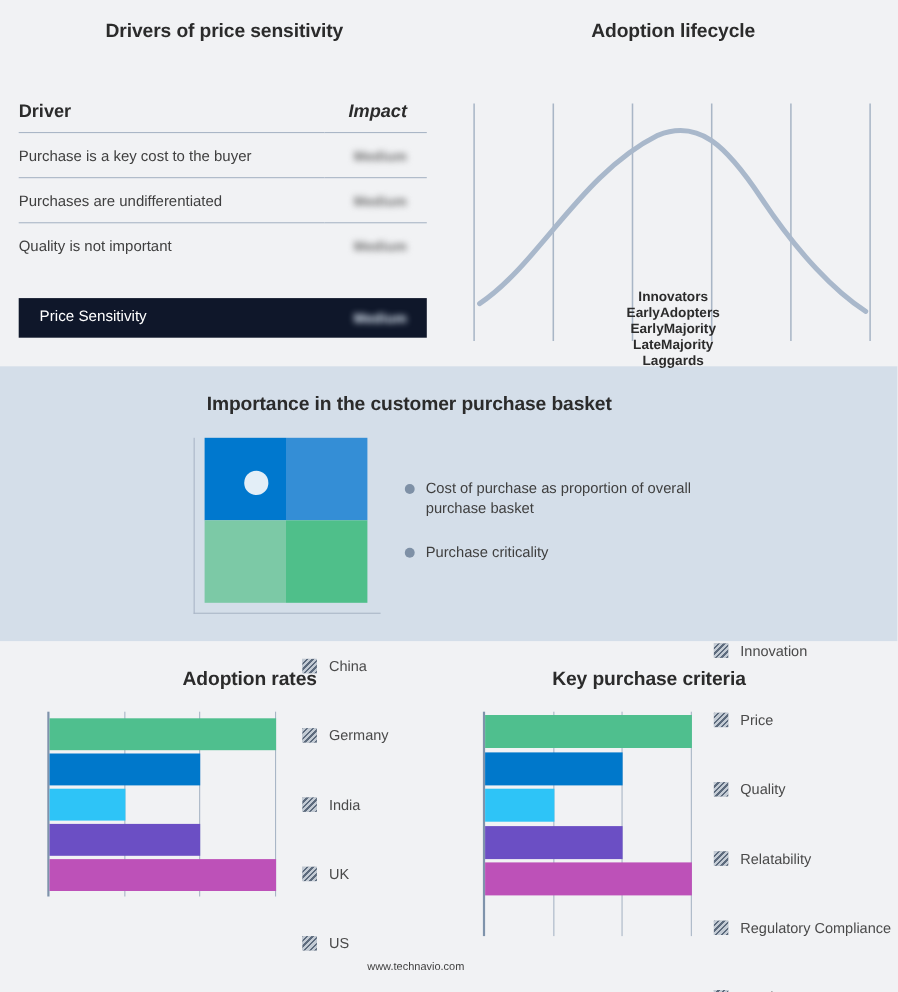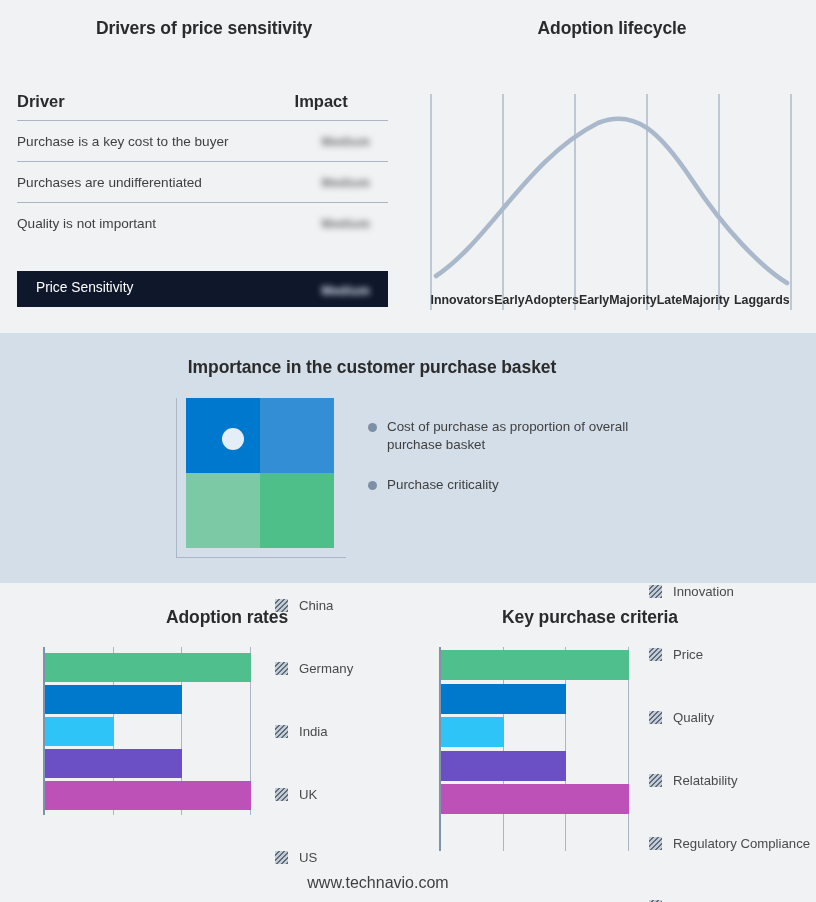--- a/index.html
+++ b/index.html
@@ -50,21 +50,21 @@
     border-collapse: collapse;
   }
   .drv-table th {
     text-align: left;
     font-size: 16.5px;
     font-weight: bold;
     color: #2b2b2b;
     padding: 0 0 9px 0;
     border-bottom: 1px solid #aab6c6;
   }
-  .drv-table th.impact-h { padding-right: 18px; }
+  .drv-table th.impact-h { text-align: right; padding-right: 18px; font-style: italic; }
   .drv-table td {
     font-size: 13.6px;
     color: #3f3f3f;
     padding: 13px 0 12px 0;
     border-bottom: 1px solid #aab6c6;
   }
   .drv-table tr:last-child td { border-bottom: none; }
   .drv-table td.impact-c { text-align: right; padding-right: 18px; }
 
   .redacted {
@@ -100,20 +100,21 @@
   .lc-area {
     position: absolute;
     left: 22px; top: 80px;
     width: 364px; height: 230px;
   }
   .lc-svg { position: absolute; left: 0; top: 0; }
   .lc-labels {
     position: absolute; left: 0; bottom: 2px;
     width: 364px; height: 44px;
     display: flex;
+    flex-direction: column;
   }
   .lc-seg {
     flex: 1 1 0;
     display: flex;
     align-items: flex-end;
     justify-content: center;
     font-size: 12.4px;
     font-weight: bold;
     color: #2b2b2b;
     line-height: 1.08;
@@ -151,21 +152,21 @@
   .quad-dot {
     position: absolute;
     width: 22px; height: 22px;
     border-radius: 50%;
     background: #e3eef7;
     left: 36px; top: 30px;
   }
 
   .quad-legend {
     position: absolute;
-    left: 368px; top: 85px;
+    left: 368px; top: 102px;
     width: 300px;
   }
   .ql-row { display: flex; align-items: flex-start; margin-bottom: 22px; }
   .ql-dot {
     width: 9px; height: 9px; border-radius: 50%;
     background: #7e90a6;
     margin-top: 5px; margin-right: 10px;
     flex: none;
   }
   .ql-text { font-size: 13.4px; color: #3f3f3f; line-height: 1.35; }
@@ -216,21 +217,21 @@
       #c3cbd4 1.6px, #c3cbd4 3.6px
     );
   }
   .bcl-label { font-size: 13.2px; color: #4a4a4a; white-space: nowrap; }
 
   .footer {
     position: absolute;
     left: 0; top: 874px;
     width: 756px;
     text-align: center;
-    font-size: 16px;
+    font-size: 10px;
     color: #3f3f3f;
   }
 </style>
 </head>
 <body>
 
 <div class="band-top"></div>
 <div class="band-mid"></div>
 <div class="band-bot"></div>
 

